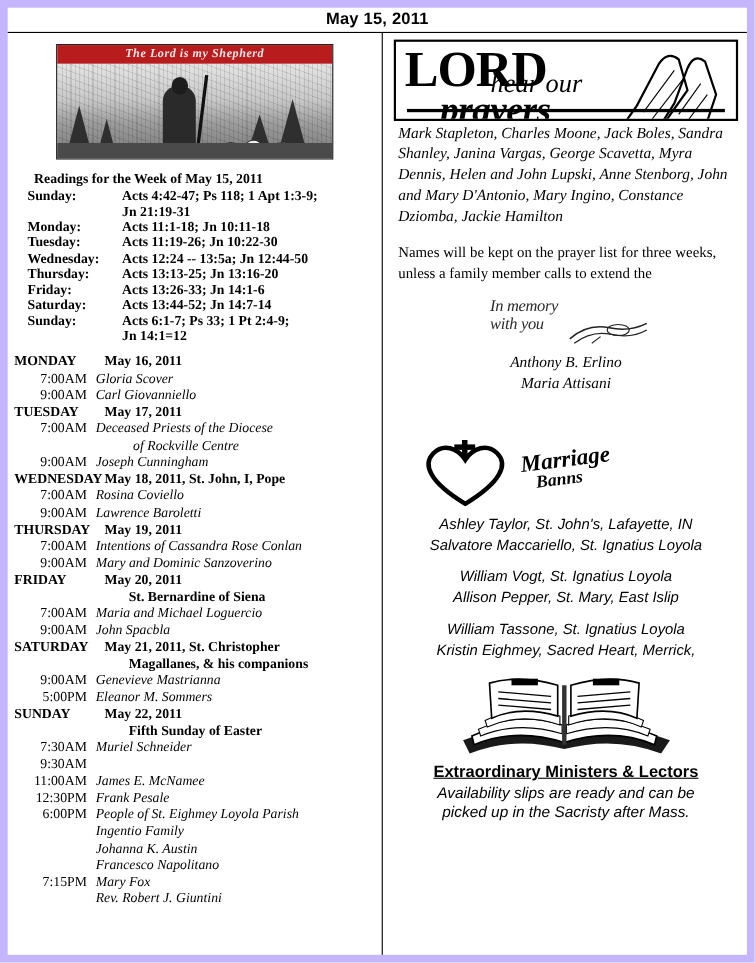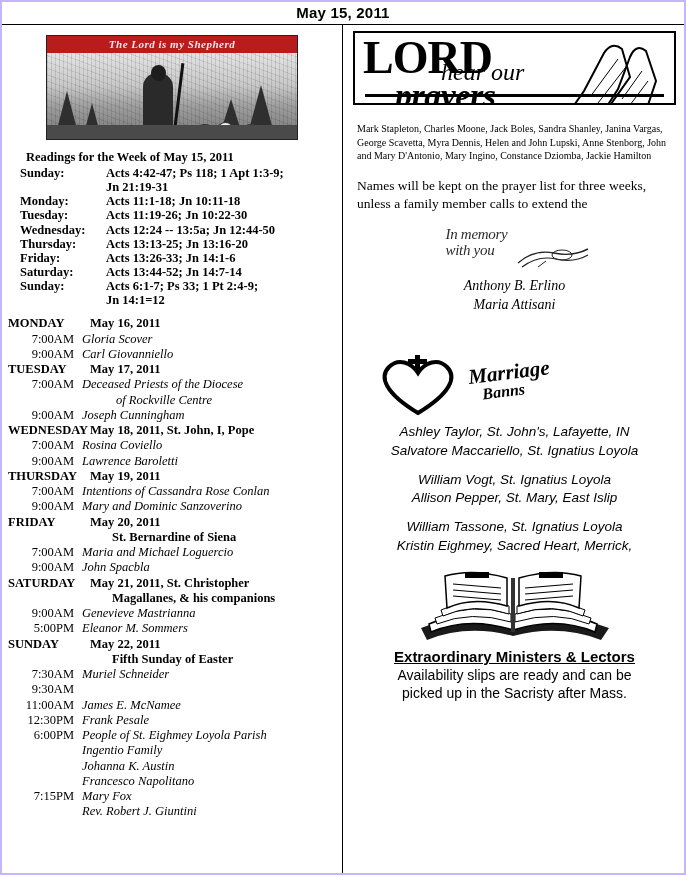--- a/index.html
+++ b/index.html
@@ -9,21 +9,21 @@
   }
   body {
     width: 686px; height: 875px;
     font-family: "Liberation Serif", serif;
     color: #000;
     position: relative;
     overflow: hidden;
   }
   .page {
     width: 686px; height: 875px;
-    border: 2px solid #c4b5fd;
+    border: 7px solid #c4b5fd;
     position: relative;
     display: flex;
     flex-direction: column;
   }
   .date-header {
     text-align: center;
     font-family: "Liberation Sans", sans-serif;
     font-weight: bold;
     font-size: 15px;
     padding: 2px 0 3px 0;
@@ -219,23 +219,24 @@
   .pa-hands {
     position: absolute; right: 4px; top: 4px;
     width: 110px; height: 80px;
   }
   .pa-underline {
     position: absolute; left: 10px; right: 10px; bottom: 6px;
     height: 3px; background: #000;
   }
 
   .prayer-names {
-    margin: 17px 6px 0 6px;
-    font-family: "Liberation Serif", serif;
-    font-size: 10px;
+    margin: 3px 6px 0 6px;
+    font-family: "Liberation Serif", serif;
+    font-style: italic;
+    font-size: 14px;
     line-height: 1.35;
   }
   .prayer-note {
     margin: 14px 6px 0 6px;
     font-family: "Liberation Serif", serif;
     font-size: 13.5px;
     line-height: 1.35;
   }
 
   
@@ -312,20 +313,21 @@
     font-size: 15px;
     text-decoration: underline;
     margin-top: 2px;
   }
   .em-body {
     text-align: center;
     font-family: "Liberation Sans", sans-serif;
     font-size: 14px;
     line-height: 1.25;
     margin-top: 2px;
+    font-style: italic;
   }
 </style>
 </head>
 <body>
 
 <div class="page">
 
   <div class="date-header">May 15, 2011</div>
 
   <div class="columns">

